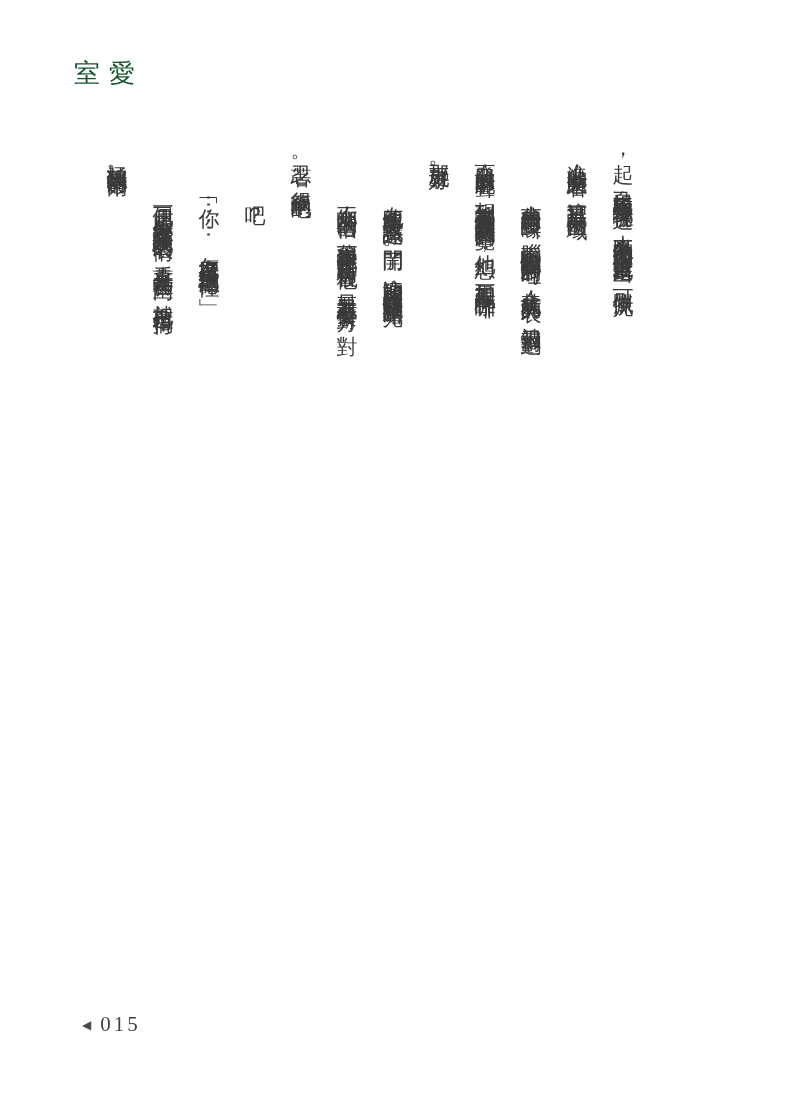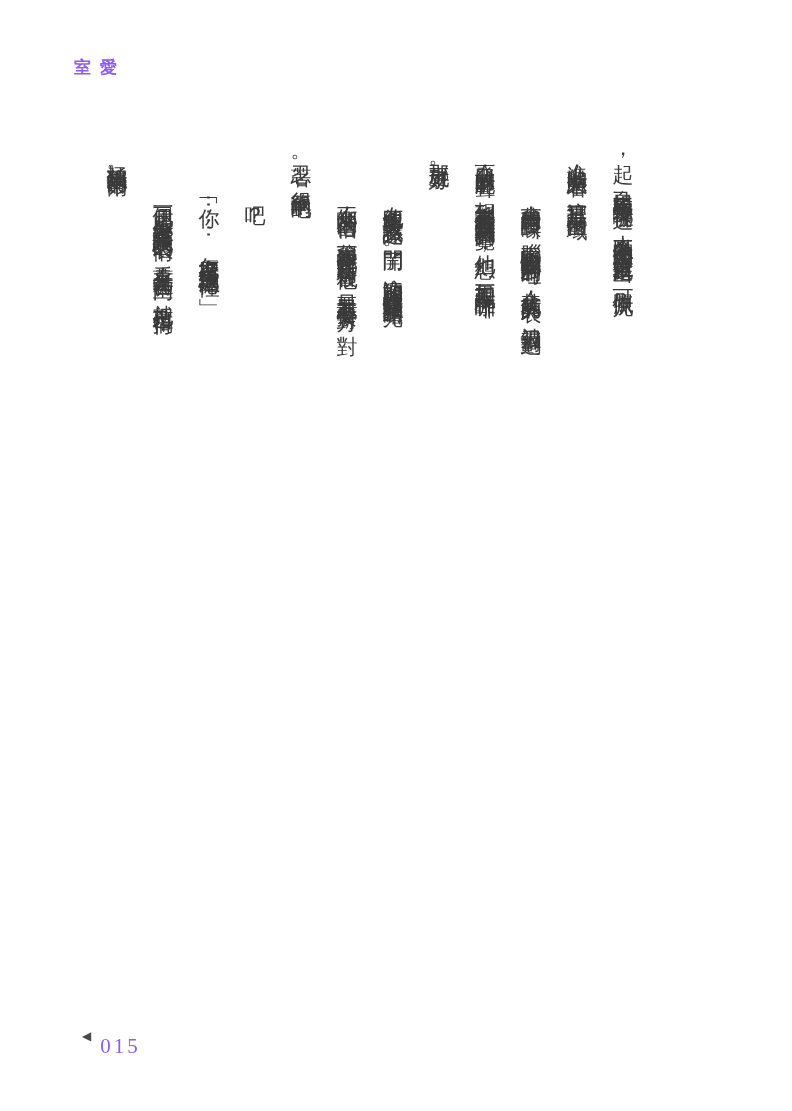--- a/index.html
+++ b/index.html
@@ -12,24 +12,24 @@
     width: 792px;
     height: 1111px;
     overflow: hidden;
     font-family: "Liberation Serif", "DejaVu Serif", serif;
   }
   
   .running-head {
     position: absolute;
     left: 74px;
     top: 56px;
-    font-size: 17px;
+    font-size: 26px;
     letter-spacing: 9px;
-    color: #8b5cf6;
-    font-weight: 700;
+    color: #14532d;
+    font-weight: 400;
   }
   
   .text-block {
     position: absolute;
     top: 148px;
     left: 94px;
     width: 552px;
     height: 845px;
     writing-mode: vertical-rl;
     -webkit-writing-mode: vertical-rl;
@@ -53,23 +53,22 @@
   }
   .footer-arrow {
     font-size: 12px;
     color: #4a4a4a;
     margin-right: 9px;
     line-height: 1;
   }
   .footer-num {
     font-size: 21px;
     letter-spacing: 3px;
-    color: #8b5cf6;
+    color: #404040;
     line-height: 1;
-    margin-top: 22px;
   }
 </style>
 </head>
 <body>
 
 <div class="running-head">室愛</div>
 
 <div class="text-block">
 
 <div class="text-col" style="text-indent: 0em;">起，自己根本不知道要往哪逃。本來以為這間房間出去之後就是出口，可依照伊凡</div>

